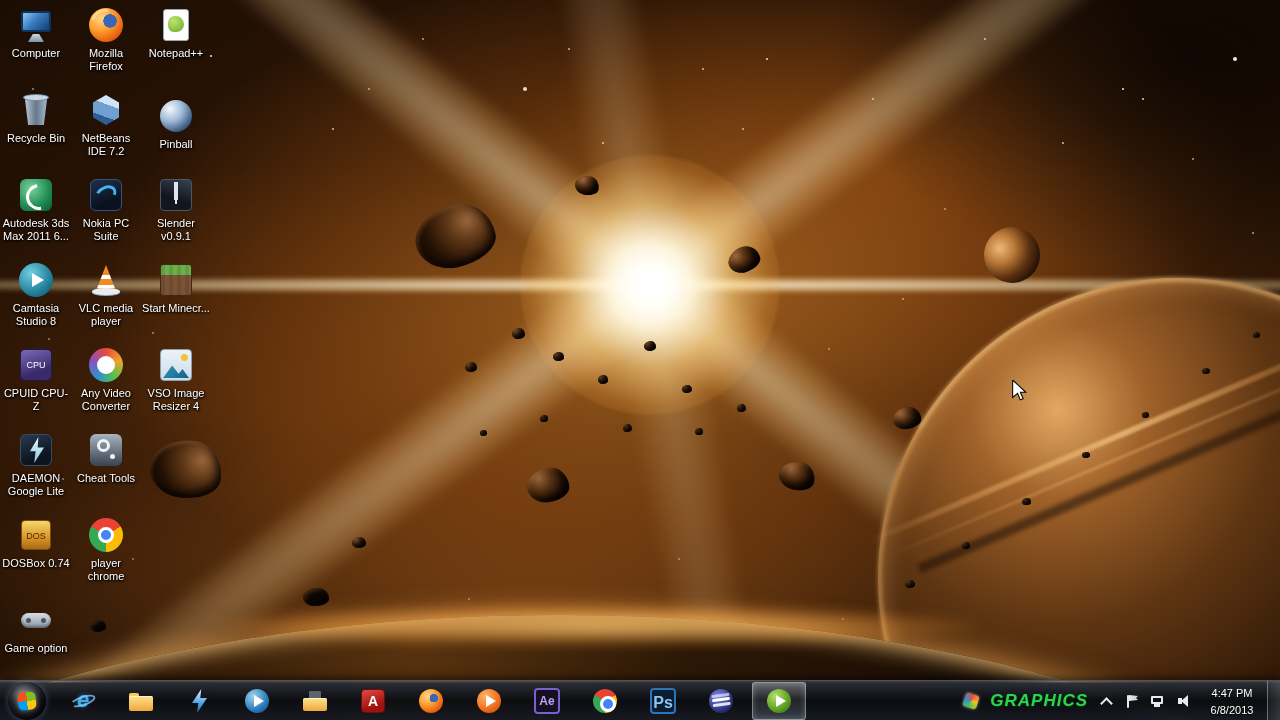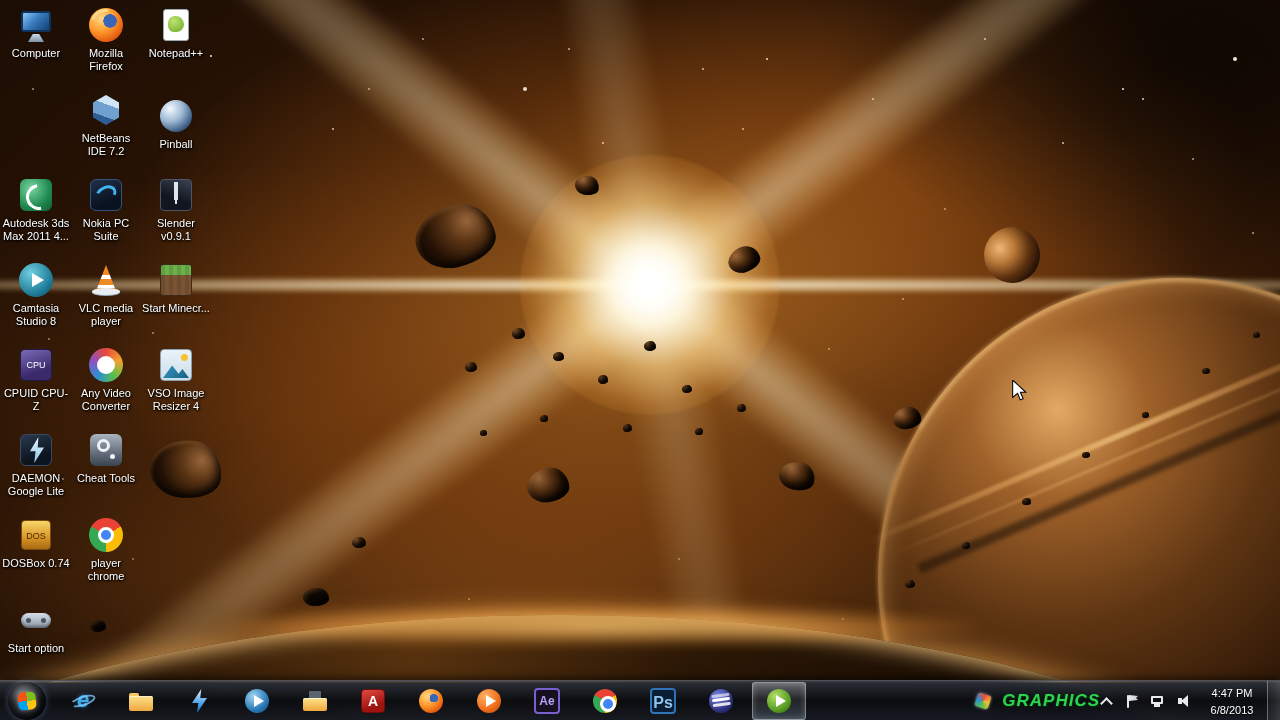--- a/index.html
+++ b/index.html
@@ -215,21 +215,21 @@
   .net::before{content:"";position:absolute;left:1px;top:3px;width:12px;height:8px;border:2px solid #e6eaef;border-radius:1px;box-sizing:border-box;}
   .net::after{content:"";position:absolute;left:4px;top:11px;width:6px;height:3px;background:#e6eaef;}
   .vol::before{content:"";position:absolute;left:2px;top:5px;width:4px;height:6px;background:#e6eaef;}
   .vol::after{content:"";position:absolute;left:5px;top:2px;border-right:7px solid #e6eaef;
     border-top:6px solid transparent;border-bottom:6px solid transparent;}
   .clock{position:absolute;right:16px;top:4px;width:64px;text-align:center;color:#fff;font-size:11px;line-height:1.5;
     text-shadow:0 1px 1px #000;cursor:default;}
   .showdesk{position:absolute;right:0;top:0;width:12px;height:100%;border-left:1px solid rgba(255,255,255,0.28);
     background:linear-gradient(90deg,rgba(255,255,255,0.05),rgba(255,255,255,0.14));cursor:pointer;}
 
-  .watermark{position:absolute;right:180px;bottom:9px;z-index:60;display:flex;align-items:center;gap:12px;}
+  .watermark{position:absolute;right:192px;bottom:9px;z-index:60;display:flex;align-items:center;gap:12px;}
   .wm-logo{width:14px;height:14px;border-radius:3px;transform:rotate(18deg);
     background:conic-gradient(#e84c3d,#f0c030,#57c04a,#2e8fd0,#e84c3d);box-shadow:0 0 3px rgba(255,255,255,0.6);}
   .wm-text{font-size:17px;font-weight:bold;font-style:italic;letter-spacing:1px;color:#2fd24f;
     text-shadow:0 0 2px #063d16,1px 1px 0 #032a0e;}
 
   .cursor{position:absolute;left:1012px;top:380px;z-index:70;}
 </style>
 </head>
 <body>
 
@@ -278,23 +278,27 @@
   <div class="ast" style="left:1082px;top:452px;width:8px;height:6px;"></div>
   <div class="ast" style="left:1142px;top:412px;width:7px;height:6px;"></div>
   <div class="ast" style="left:1202px;top:368px;width:8px;height:6px;"></div>
   <div class="ast" style="left:1253px;top:332px;width:7px;height:6px;"></div>
   <div class="ast" style="left:90px;top:620px;width:16px;height:12px;background:#0d0702;"></div>
 
   <div class="dicon" style="left:1px;top:6px">
     <div class="glyph g-computer"></div>
     <div class="lbl">Computer</div>
   </div>
+  <div class="dicon" style="left:1px;top:91px">
+    <div class="glyph g-recycle"></div>
+    <div class="lbl">Recycle Bin</div>
+  </div>
   <div class="dicon" style="left:1px;top:176px">
     <div class="glyph g-3ds"></div>
-    <div class="lbl">Autodesk 3ds Max 2011 4...</div>
+    <div class="lbl">Autodesk 3ds Max 2011 6...</div>
   </div>
   <div class="dicon" style="left:1px;top:261px">
     <div class="glyph g-camtasia"></div>
     <div class="lbl">Camtasia Studio 8</div>
   </div>
   <div class="dicon" style="left:1px;top:346px">
     <div class="glyph g-cpuz">
         <span class="t">CPU</span>
       </div>
     <div class="lbl">CPUID CPU-Z</div>
@@ -304,21 +308,21 @@
     <div class="lbl">DAEMON Google Lite</div>
   </div>
   <div class="dicon" style="left:1px;top:516px">
     <div class="glyph g-dosbox">
         <span class="t">DOS</span>
       </div>
     <div class="lbl">DOSBox 0.74</div>
   </div>
   <div class="dicon" style="left:1px;top:601px">
     <div class="glyph g-gamepad"></div>
-    <div class="lbl">Start option</div>
+    <div class="lbl">Game option</div>
   </div>
   <div class="dicon" style="left:71px;top:6px">
     <div class="glyph g-firefox"></div>
     <div class="lbl">Mozilla Firefox</div>
   </div>
   <div class="dicon" style="left:71px;top:91px">
     <div class="glyph g-netbeans"></div>
     <div class="lbl">NetBeans IDE 7.2</div>
   </div>
   <div class="dicon" style="left:71px;top:176px">

